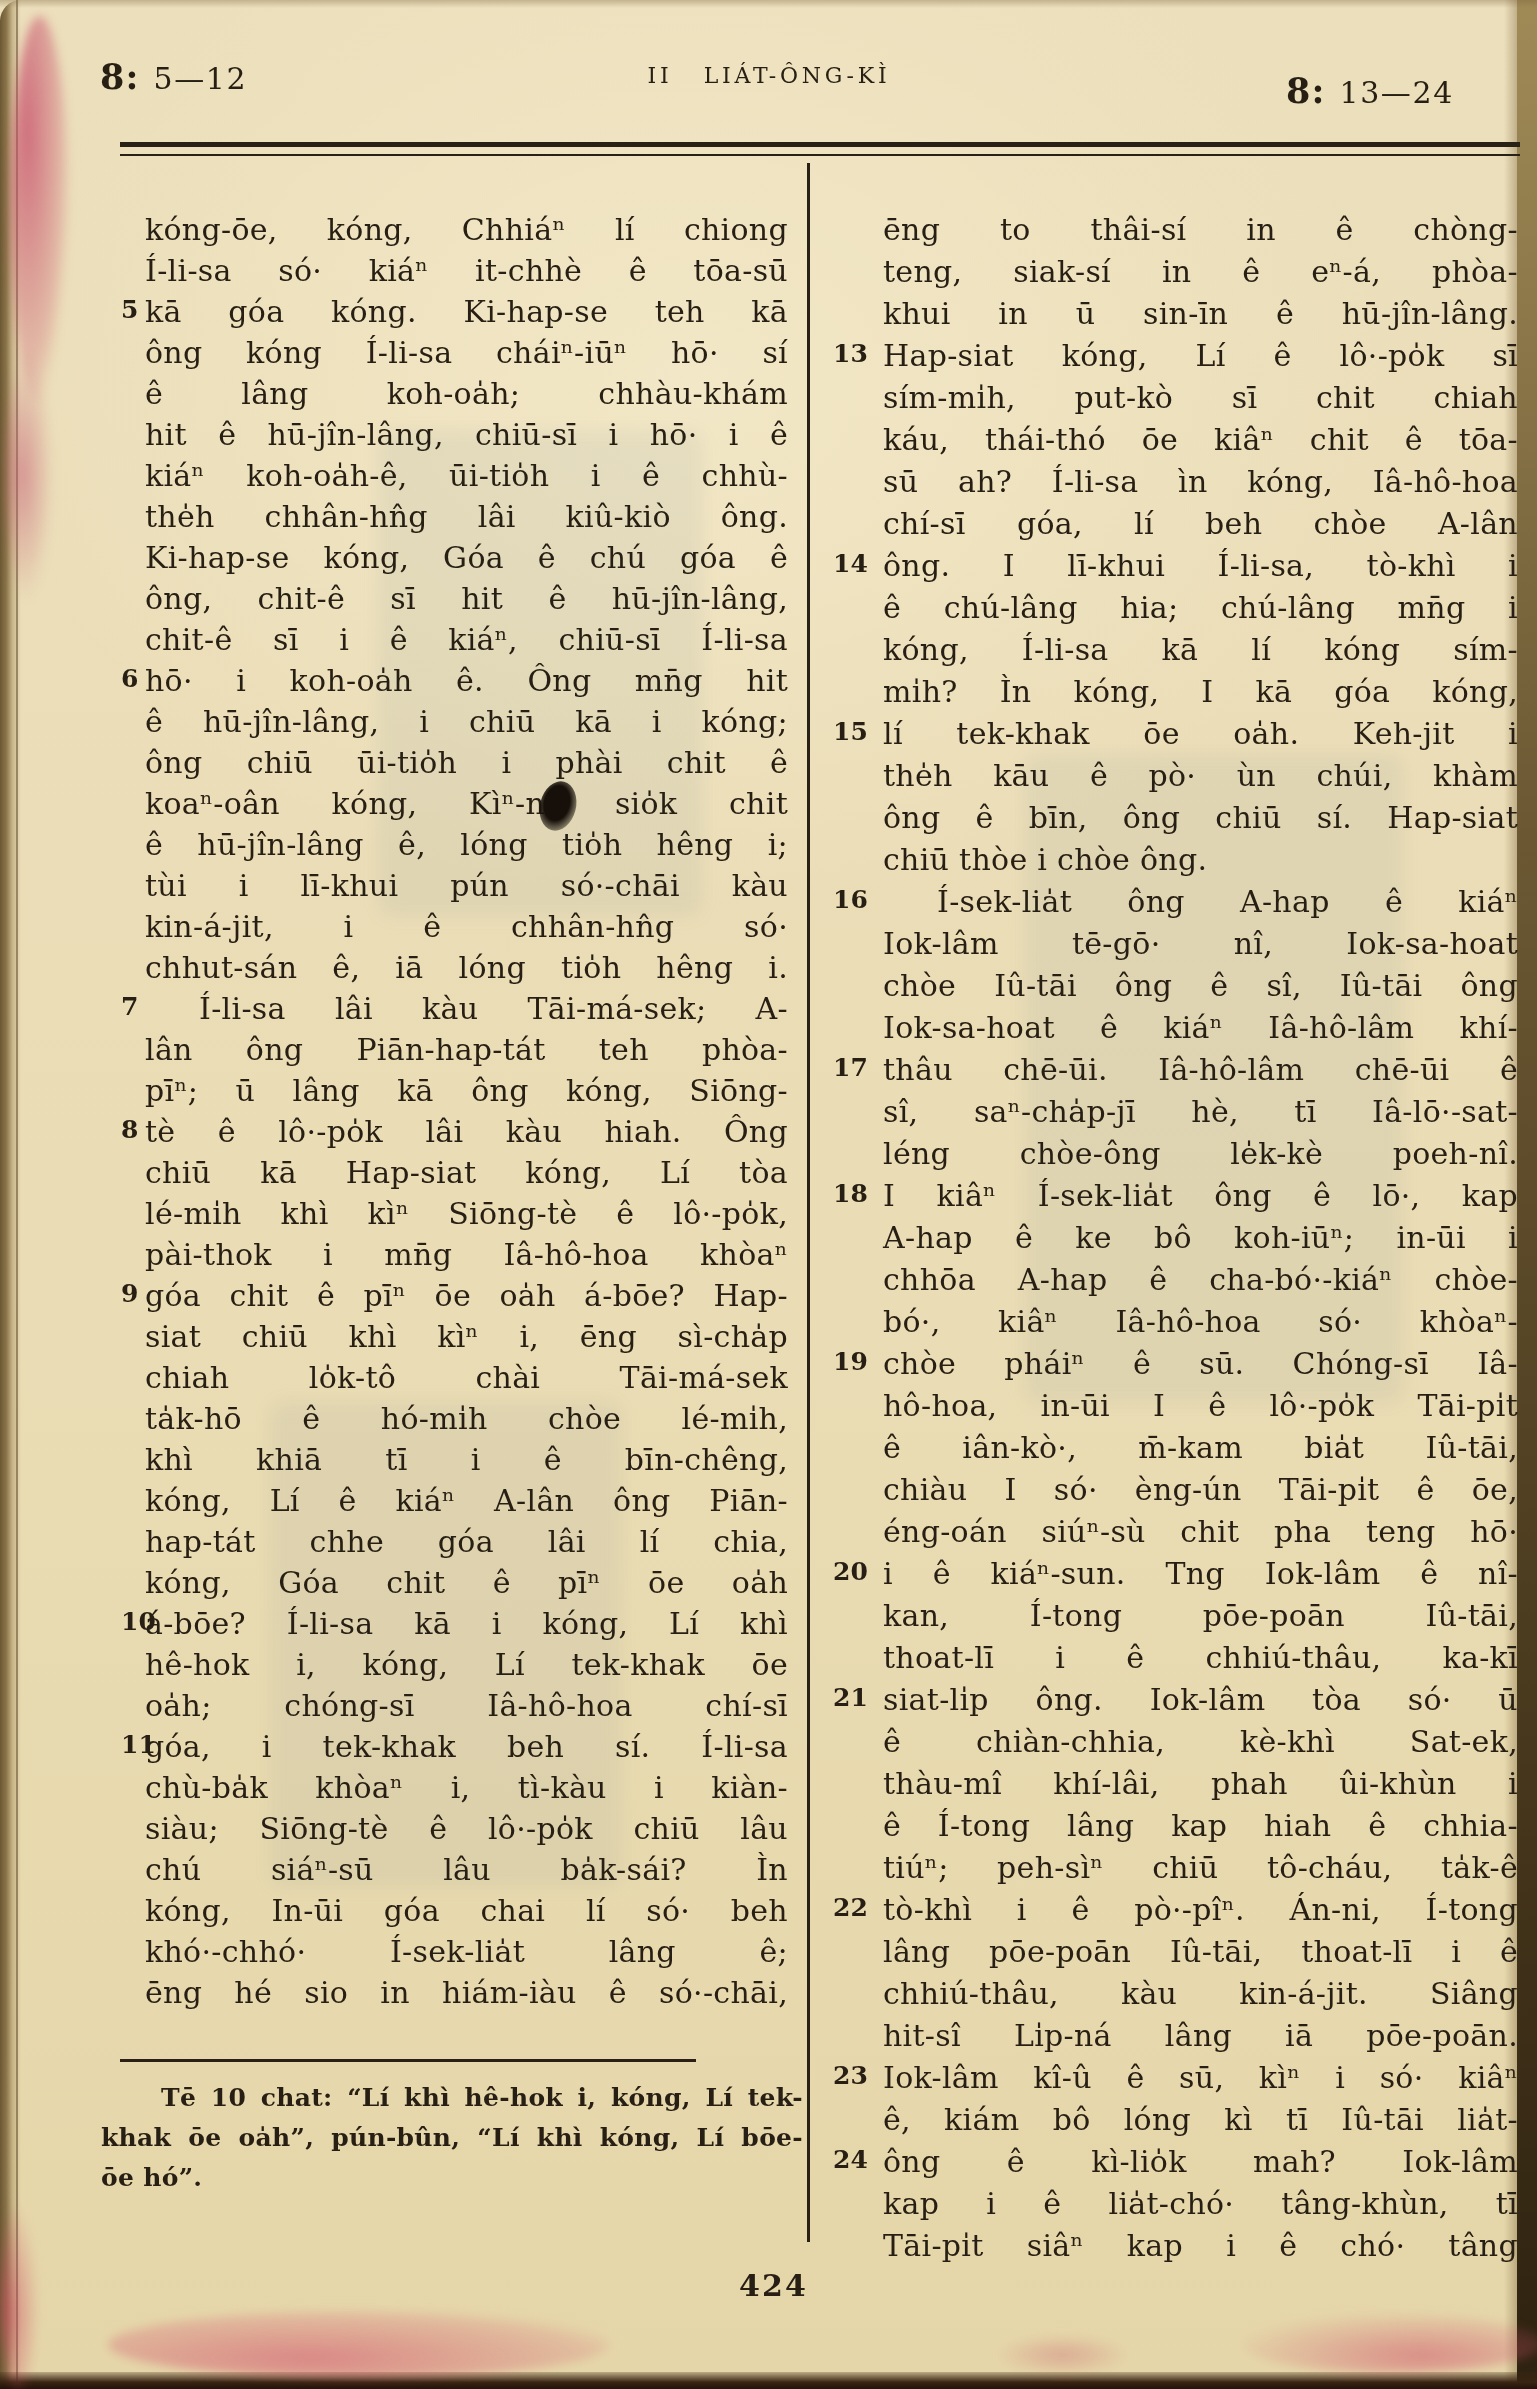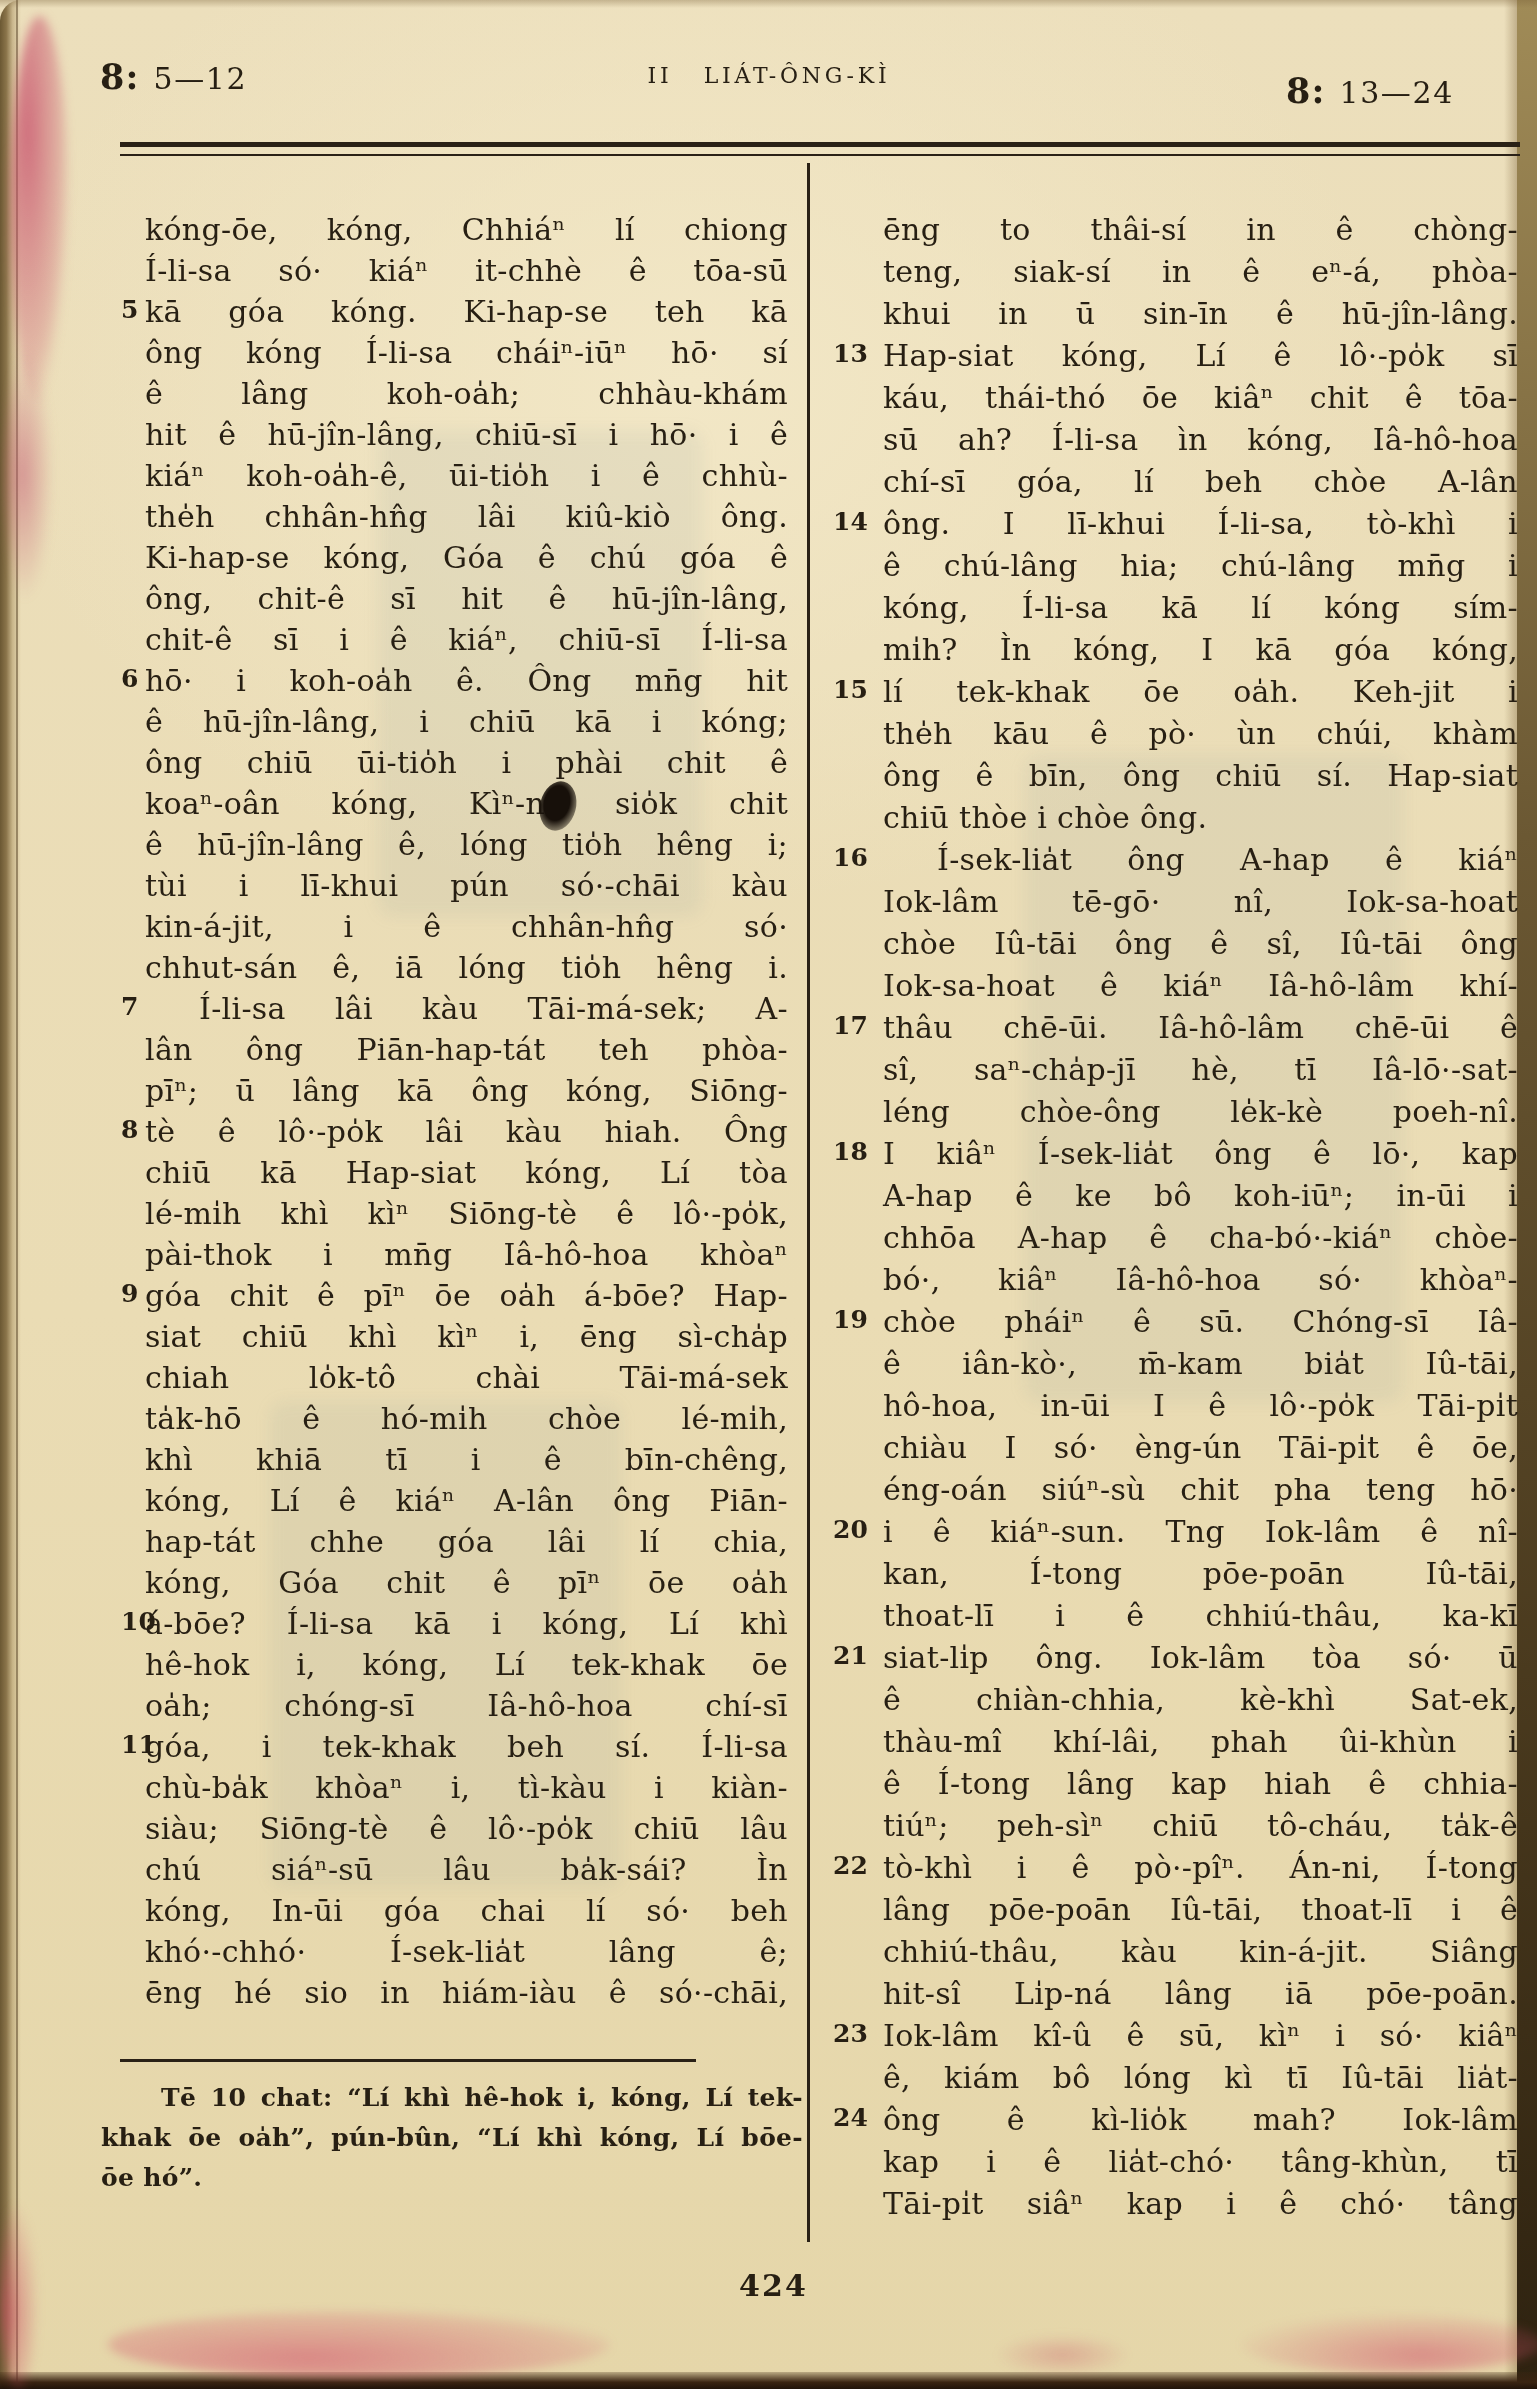--- a/index.html
+++ b/index.html
@@ -334,20 +334,24 @@
       <div class="line">
         <span class="vnum"></span>
         <span class="txt">khui in ū sin-īn ê hū-jîn-lâng.</span>
       </div>
 
       <div class="line">
         <span class="vnum">13</span>
         <span class="txt">Hap-siat kóng, Lí ê lô·-po̍k sī</span>
       </div>
 
+      <div class="line">
+        <span class="vnum"></span>
+        <span class="txt">sím-mi̍h, put-kò sī chit chiah</span>
+      </div>
 
       <div class="line">
         <span class="vnum"></span>
         <span class="txt">káu, thái-thó ōe kiâⁿ chit ê tōa-</span>
       </div>
 
       <div class="line">
         <span class="vnum"></span>
         <span class="txt">sū ah? Í-li-sa ìn kóng, Iâ-hô-hoa</span>
       </div>
@@ -452,26 +456,26 @@
         <span class="txt">bó·, kiâⁿ Iâ-hô-hoa só· khòaⁿ-</span>
       </div>
 
       <div class="line">
         <span class="vnum">19</span>
         <span class="txt">chòe pháiⁿ ê sū. Chóng-sī Iâ-</span>
       </div>
 
       <div class="line">
         <span class="vnum"></span>
+        <span class="txt">hô-hoa, in-ūi I ê lô·-po̍k Tāi-pi̍t</span>
+      </div>
+
+      <div class="line">
+        <span class="vnum"></span>
         <span class="txt">ê iân-kò·, m̄-kam bia̍t Iû-tāi,</span>
-      </div>
-
-      <div class="line">
-        <span class="vnum"></span>
-        <span class="txt">hô-hoa, in-ūi I ê lô·-po̍k Tāi-pi̍t</span>
       </div>
 
       <div class="line">
         <span class="vnum"></span>
         <span class="txt">chiàu I só· èng-ún Tāi-pi̍t ê ōe,</span>
       </div>
 
       <div class="line">
         <span class="vnum"></span>
         <span class="txt">éng-oán siúⁿ-sù chit pha teng hō·</span>

